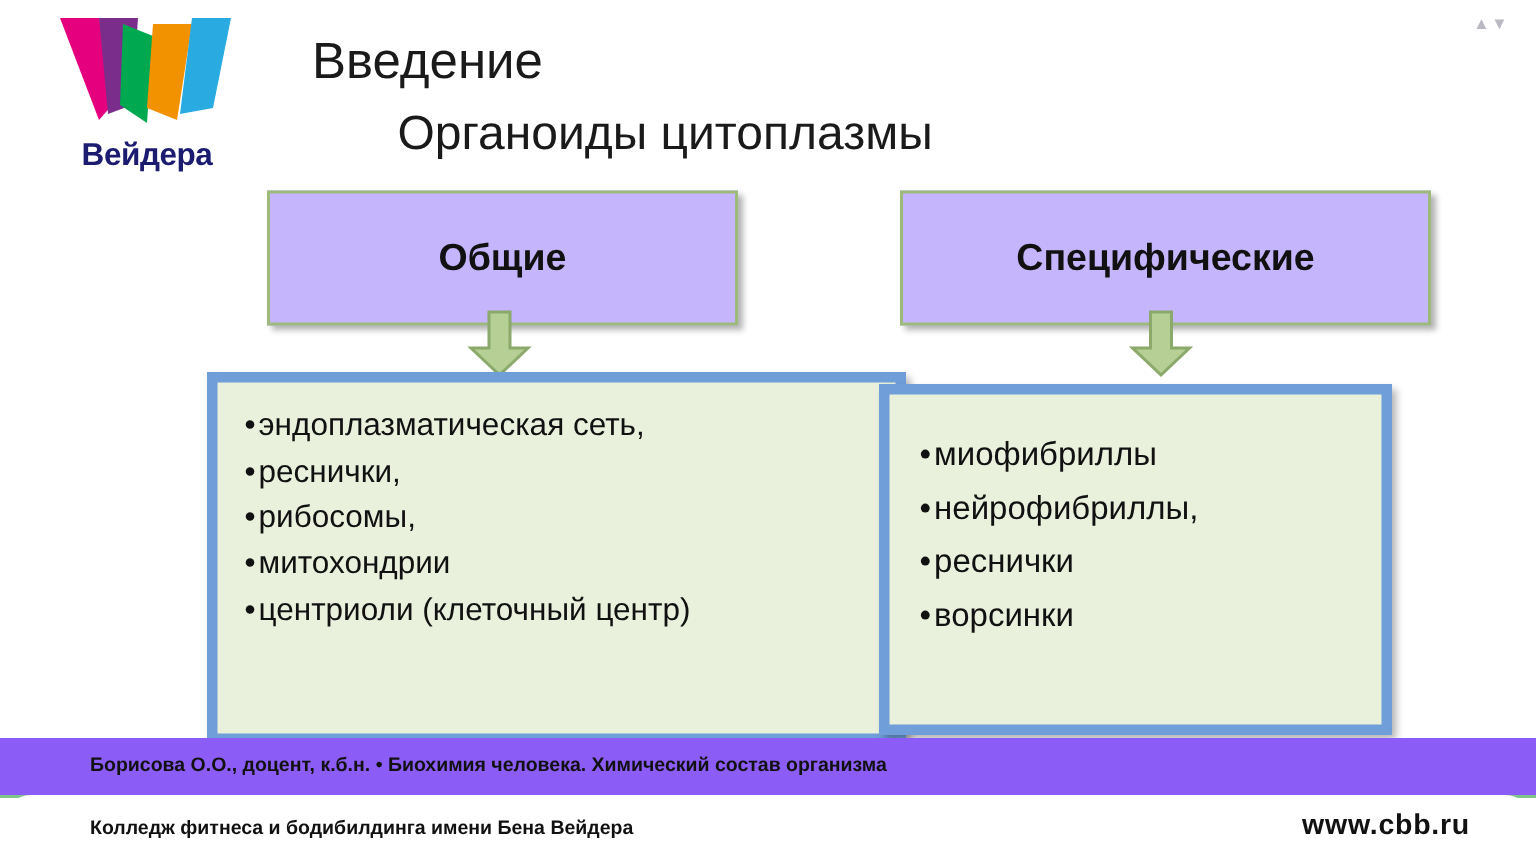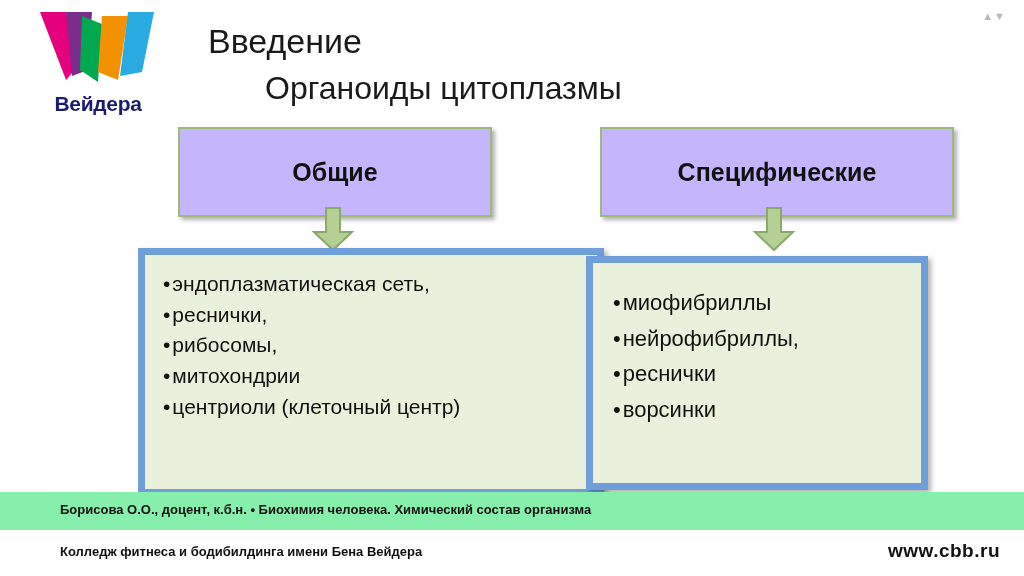--- a/index.html
+++ b/index.html
@@ -119,49 +119,50 @@
     margin-right: 2px;
   }
 
   
   .footer-green {
     position: absolute;
     left: 0;
     top: 492px;
     width: 1024px;
     height: 38px;
-    background: #86efac;
+    background: #8b5cf6;
   }
   .footer-green .ftxt {
     position: absolute;
     left: 60px;
     top: 10px;
     font-size: 13px;
     font-weight: bold;
     color: #111111;
   }
   .footer-white {
     position: absolute;
     left: 0;
     top: 530px;
     width: 1024px;
     height: 46px;
     background: #ffffff;
+    border-radius: 21px;
   }
   .footer-white .ftxt {
     position: absolute;
     left: 60px;
     top: 14px;
     font-size: 13px;
     font-weight: bold;
     color: #111111;
   }
   .footer-white .site {
     position: absolute;
-    right: 24px;
+    right: 44px;
     top: 10px;
     font-size: 19px;
     font-weight: bold;
     color: #111111;
     letter-spacing: 0.5px;
   }
   .footer-rule {
     position: absolute;
     left: 0;
     top: 530px;

